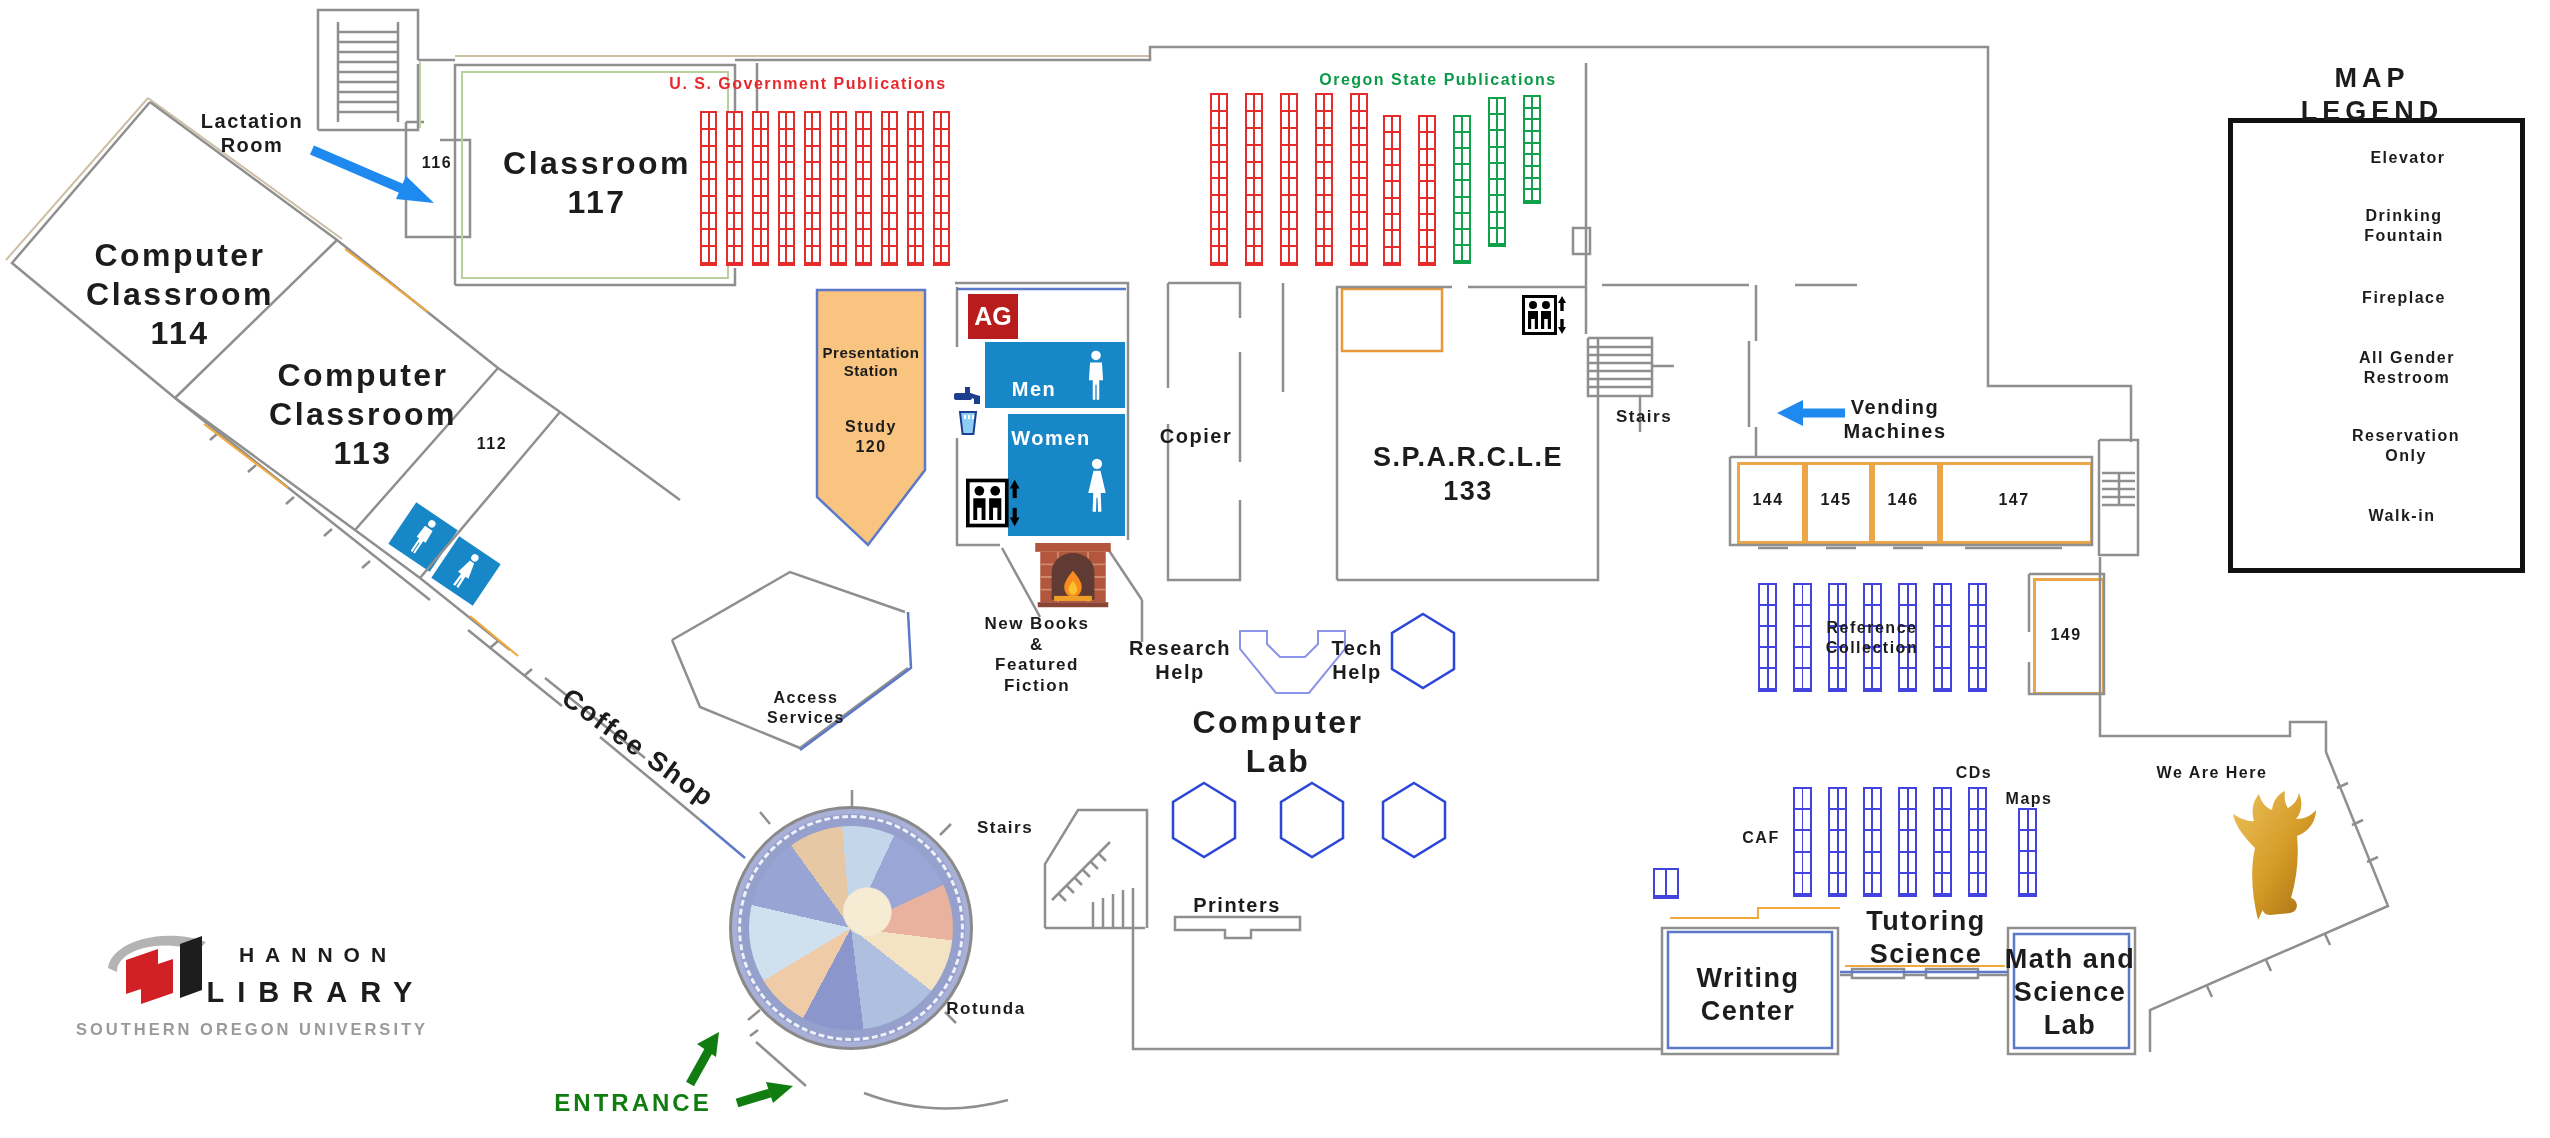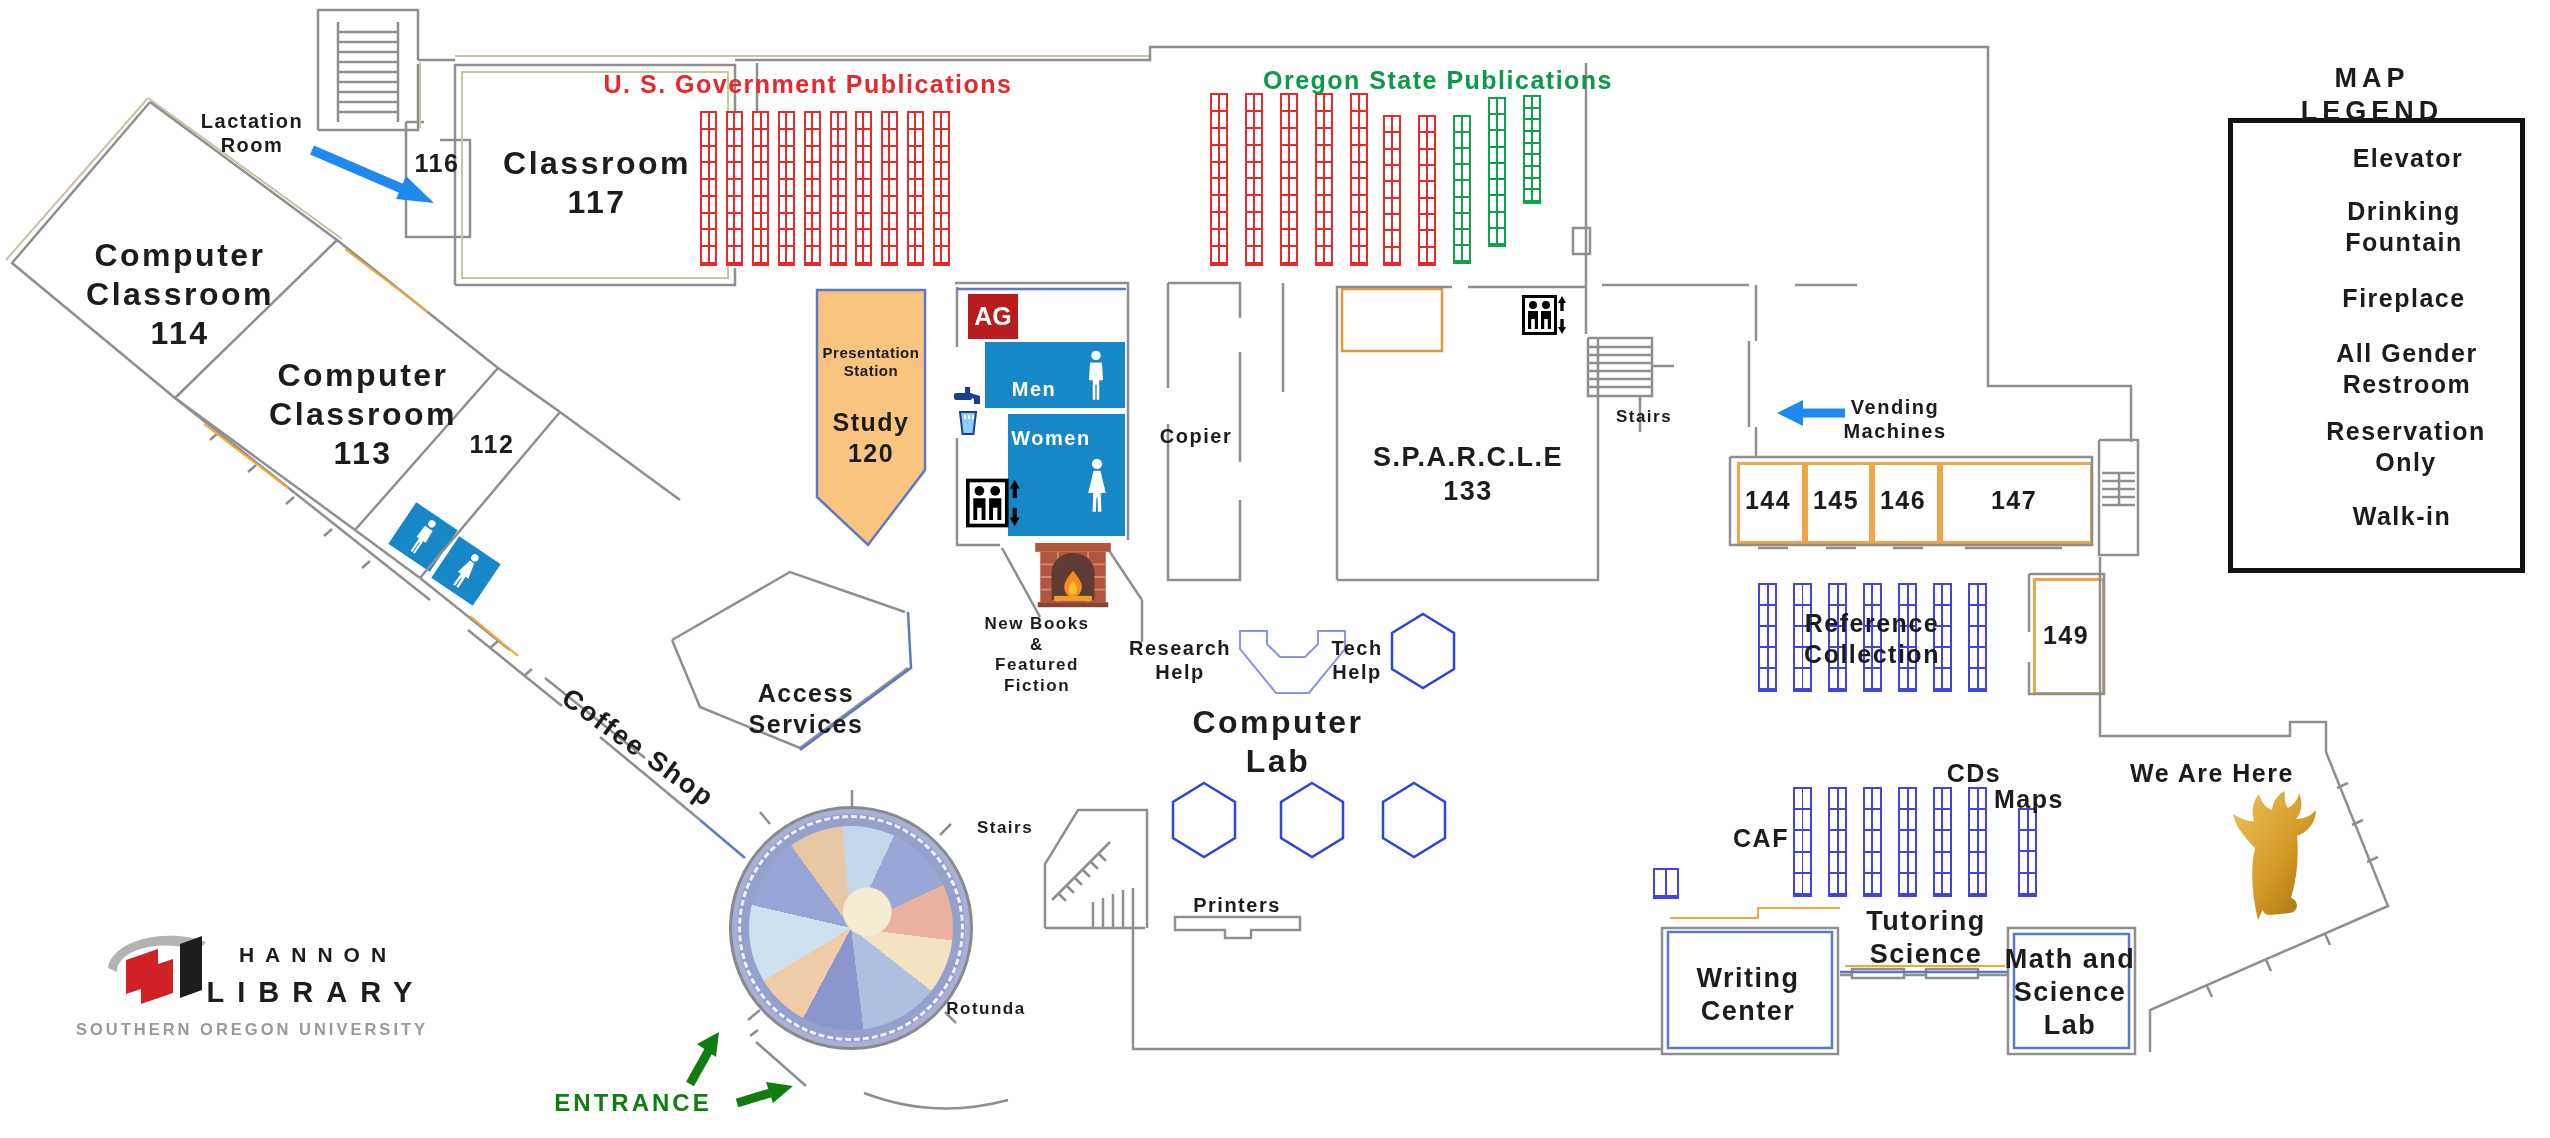--- a/index.html
+++ b/index.html
@@ -1,21 +1,21 @@
 <!DOCTYPE html>
 <html><head>
 <meta charset="utf-8">
 <style>
   html,body{margin:0;padding:0;background:#fff;}
   #stage{position:relative;width:2550px;height:1138px;background:#fff;overflow:hidden;
          font-family:"Liberation Sans",sans-serif;}
   #walls,#shelves,#icons{position:absolute;left:0;top:0;width:2550px;height:1138px;}
   .lbl{position:absolute;transform:translate(-50%,-50%);white-space:pre-line;text-align:center;
        font-weight:700;color:#1c1c1c;line-height:1.22;letter-spacing:1.5px;}
-  .xs{font-size:17px;} .s{font-size:20px;} .m{font-size:25px;} .l{font-size:27px;}
+  .xs{font-size:17px;} .s{font-size:20px;} .m{font-size:16px;} .l{font-size:27px;}
   .xl{font-size:32px;letter-spacing:2.5px;} .title{font-size:66px;letter-spacing:1px;}
   .red-t{color:#e8282c;} .green-t{color:#0b9a47;} .white-t{color:#fff;}
   .entr{color:#117d11;letter-spacing:3px;font-size:24px;}
   .shelf{position:absolute;background-color:#fff;}
   .blueroom{position:absolute;background:#1787c8;}
   .agbox{position:absolute;background:#b91c1c;display:flex;align-items:center;justify-content:center;
          color:#fff;font-weight:700;}
   .oroom{position:absolute;background:#fff;border:3px solid #eda647;}
   .swatch{position:absolute;border:2px solid #333;}
   .legendbox{position:absolute;left:2228px;top:118px;width:287px;height:445px;border:5px solid #111;background:#fff;}

